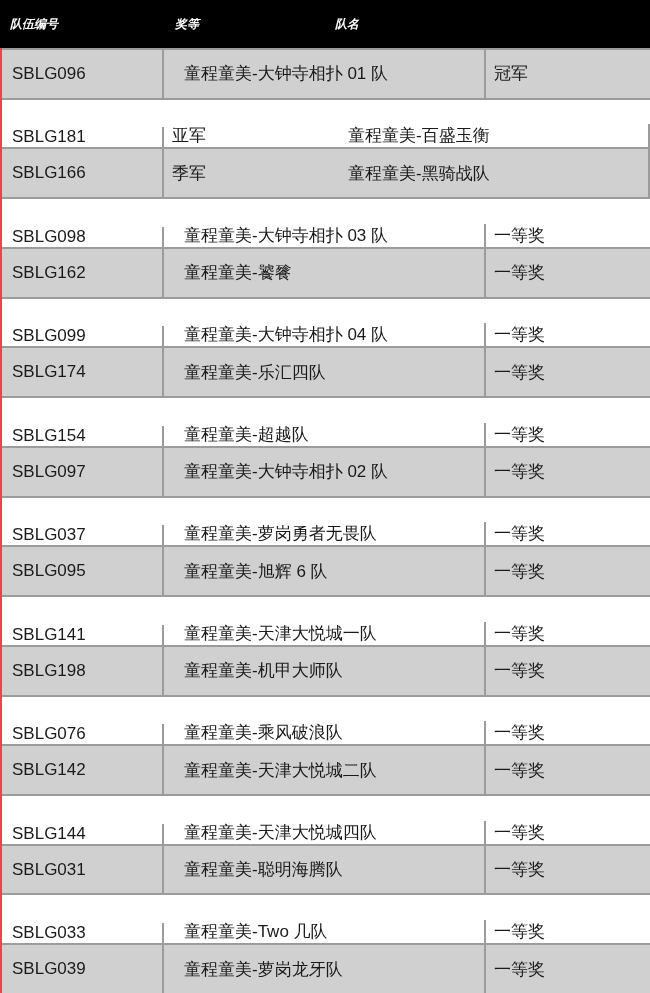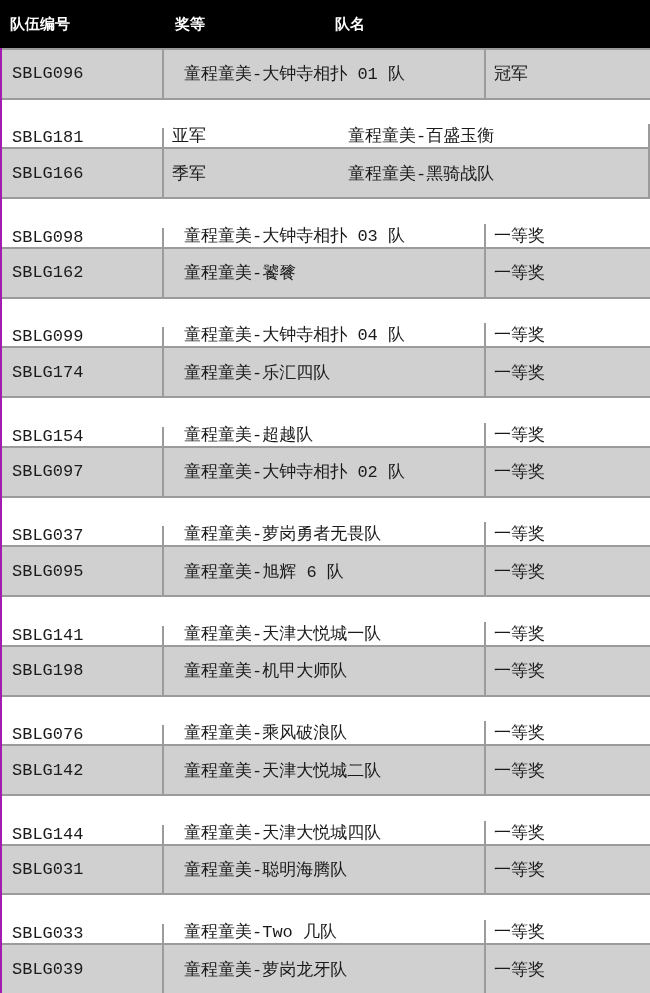--- a/index.html
+++ b/index.html
@@ -17,35 +17,35 @@
     overflow: hidden;
     background: #ffffff;
   }
   
   .thead {
     height: 48px;
     flex: 0 0 48px;
     background: #000000;
     color: #ffffff;
     display: flex;
-    font-size: 15px;
+    font-size: 12px;
     font-weight: bold;
+    font-style: italic;
   }
   .thead .cell {
     display: flex;
     align-items: center;
   }
   
   .tbody {
     flex: 1 1 auto;
     display: flex;
     flex-direction: column;
-    border-left: 2px solid #a21caf;
+    border-left: 2px solid #ef4444;
     box-sizing: border-box;
-    font-family: Liberation Mono, monospace;
   }
   .row {
     flex: 1 1 0;
     display: flex;
     border-top: 2px solid #9b9b9b;
     box-sizing: border-box;
     font-size: 17px;
     color: #1a1a1a;
   }
   .row.alt   { background: #d0d0d0; }

